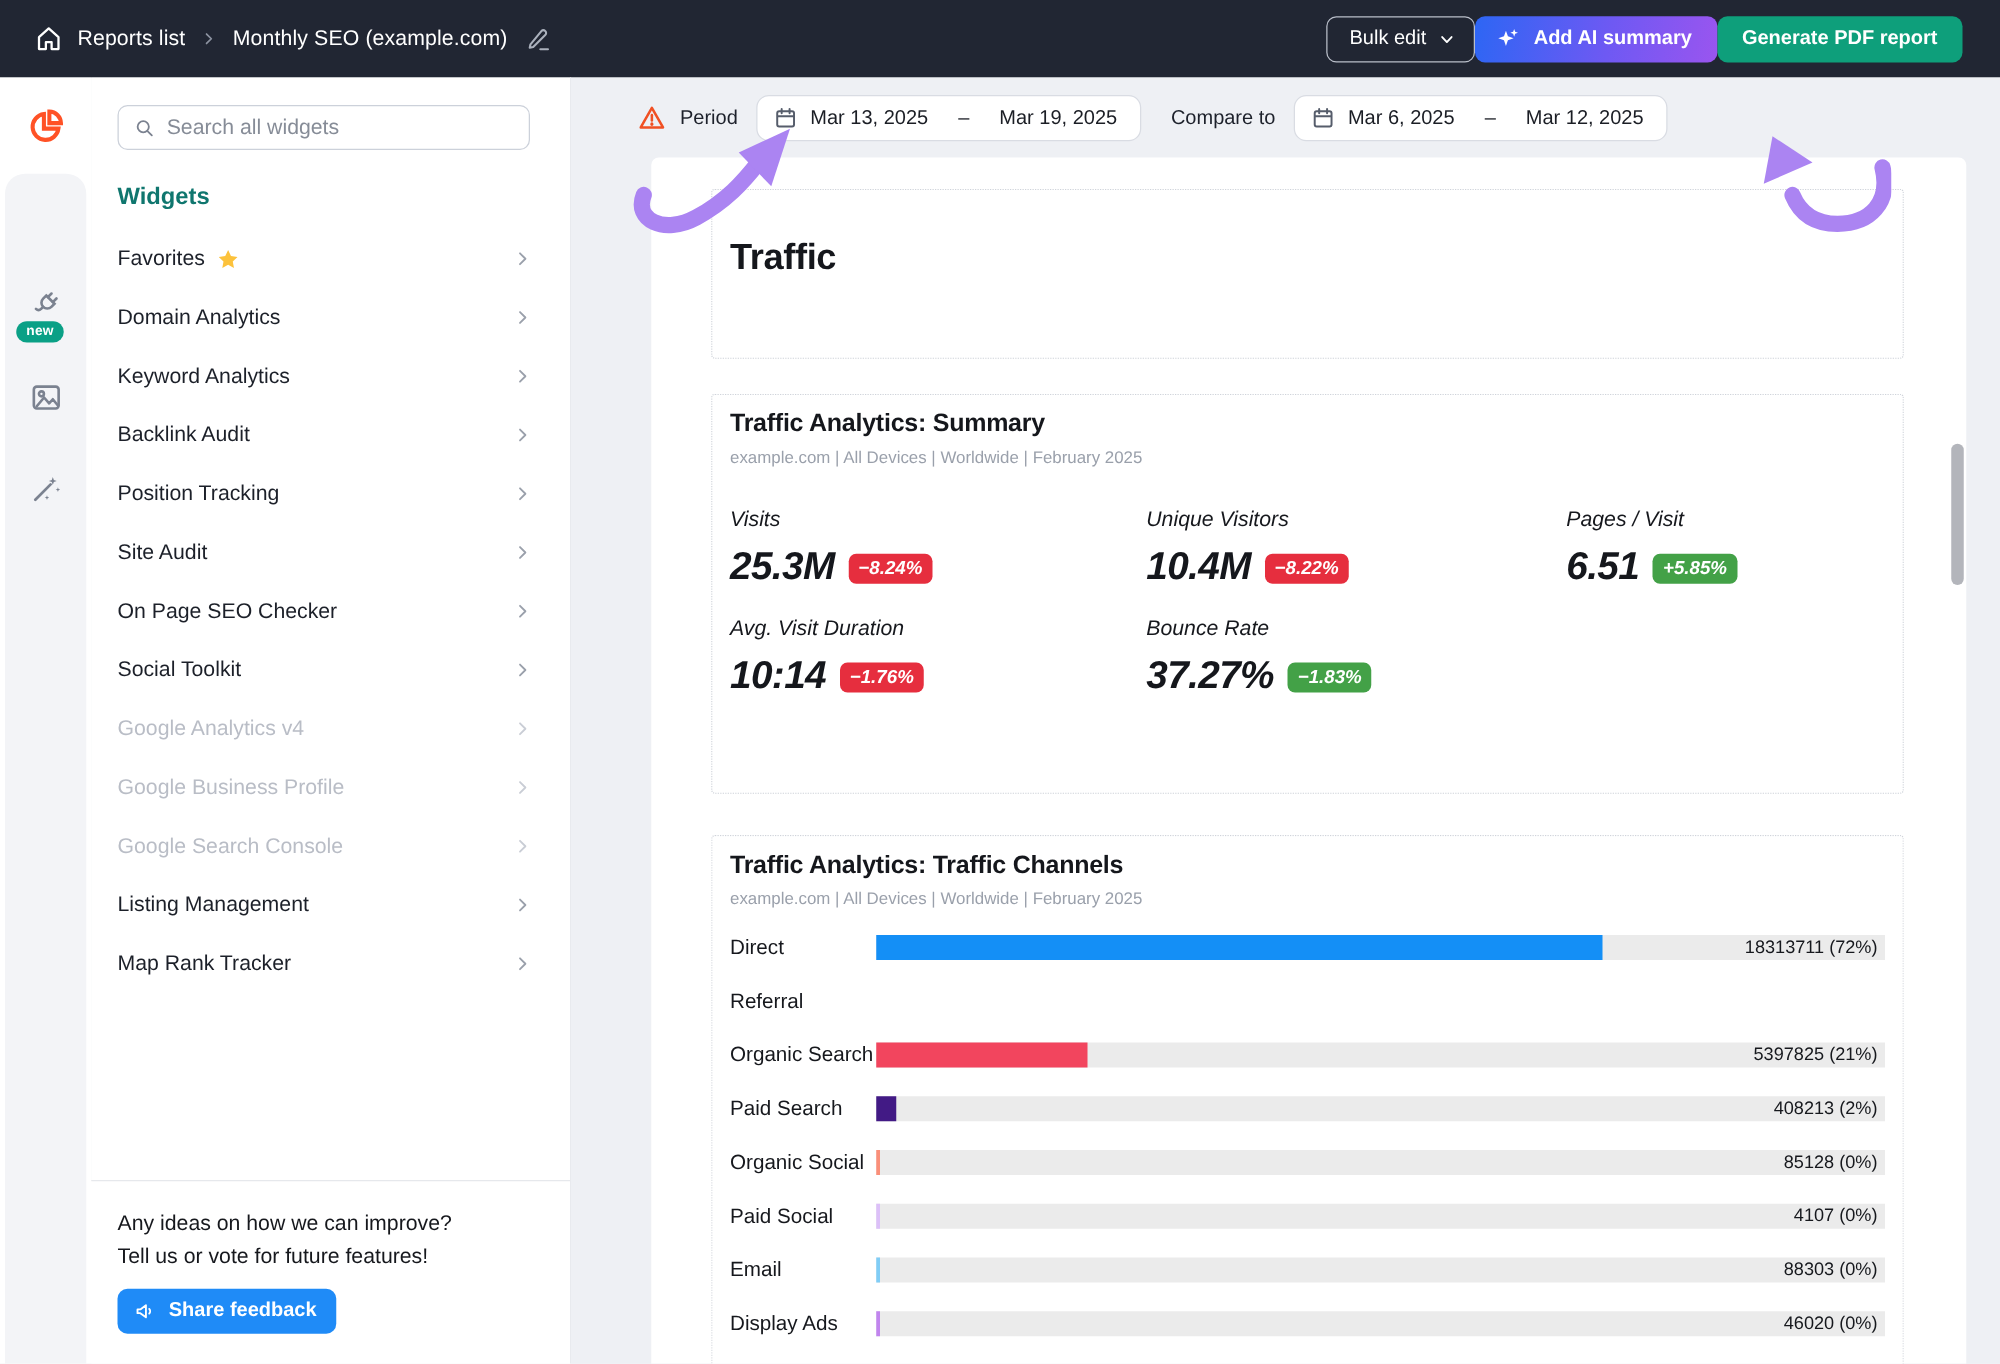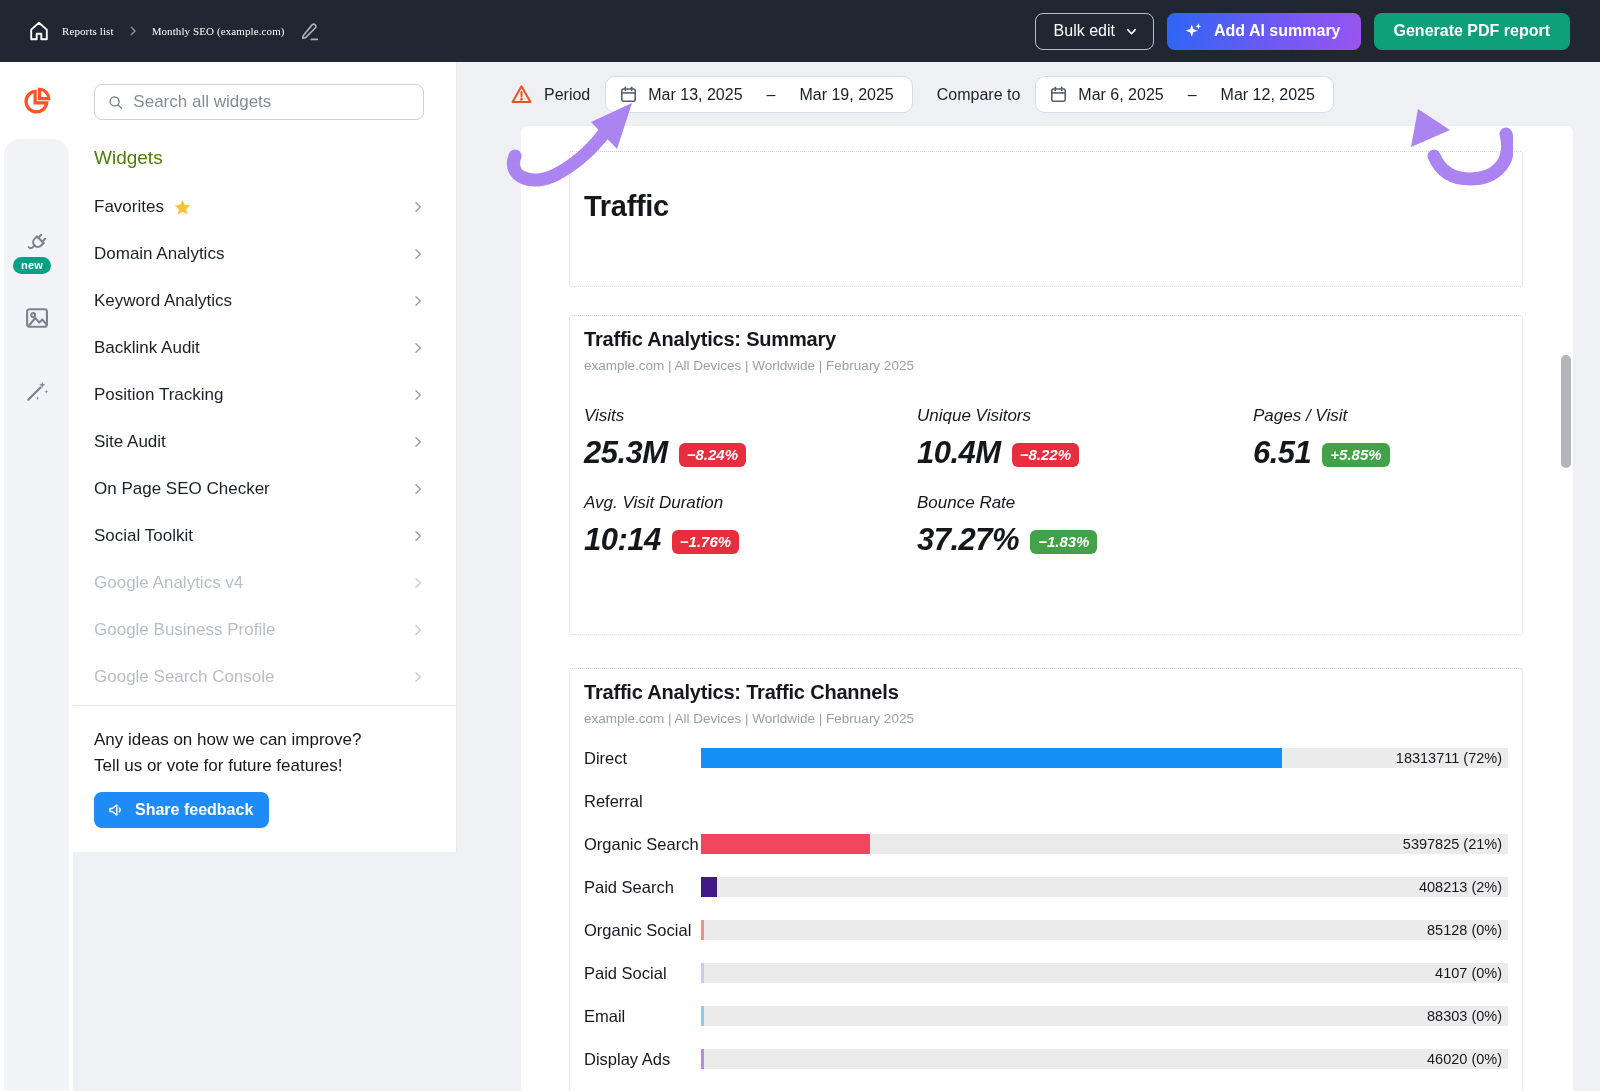--- a/index.html
+++ b/index.html
@@ -4,48 +4,48 @@
 <style>
   * { margin:0; padding:0; box-sizing:border-box; }
   html,body { width:1600px; height:1091px; overflow:hidden; }
   body { font-family:"Liberation Sans", sans-serif; background:#eef0f4; }
   #app { position:relative; width:1600px; height:1091px; overflow:hidden; }
 
   
   .topbar { position:absolute; left:0; top:0; width:1600px; height:62px; background:#212633;
             display:flex; align-items:center; padding:0 30px 0 28px; color:#fff; }
   .crumbs { display:flex; align-items:center; gap:12px; flex:1; min-width:0; }
-  .crumbs .crumb-text { font-size:11px; color:#ffffff; letter-spacing:.1px;font-family:Liberation Serif, serif; }
+  .crumbs .crumb-text { font-size:17px; color:#ffffff; letter-spacing:.1px; }
   .crumb-sep { color:#8c92a0; }
-  .tb-actions { display:flex; align-items:center; gap:13px; }
+  .tb-actions { display:flex; align-items:center; }
   .btn { height:37px; border-radius:8px; border:none; display:flex; align-items:center;
          font-family:inherit; font-size:16px; cursor:pointer; }
   .btn-bulk { background:transparent; border:1.5px solid #b9bec9; color:#fff; padding:0 14px 0 18px; gap:9px; font-weight:500;}
   .btn-ai { background:linear-gradient(100deg,#2d66f4 0%,#6e59f3 55%,#9a55ef 100%); color:#fff; padding:0 20px 0 16px; gap:10px; font-weight:600;}
   .btn-pdf { background:#0e9f7b; color:#fff; padding:0 20px; font-weight:600;}
 
   
   .rail { position:absolute; left:0; top:62px; width:73px; height:1029px; background:#fff; }
   .rail-logo { position:absolute; left:22px; top:24px; width:32px; height:32px; display:flex; cursor:pointer;}
   .rail-panel { position:absolute; left:4px; top:77px; width:65px; height:952px; background:#f3f4f7; border-radius:16px 16px 0 0; }
   .rail-btn { position:absolute; left:50%; transform:translateX(-50%); width:28px; height:28px; cursor:pointer; }
   .rail-btn.plug { top:90px; }
   .rail-btn.img  { top:165px; }
   .rail-btn.wand { top:238px; }
   .new-badge { position:absolute; left:9px; top:118px; background:#0aa086; color:#fff; font-size:11px;
                font-weight:700; padding:2px 8px 3px; border-radius:9px; letter-spacing:.2px; }
 
   
-  .sidebar { position:absolute; left:73px; top:62px; width:384px; height:790px; background:#fff;
+  .sidebar { position:absolute; left:73px; top:62px; width:384px; height:1029px; background:#fff;
              border-right:1px solid #e8eaee; }
   .search-box { position:absolute; left:21px; top:22px; width:330px; height:36px; border:1px solid #ccd1da;
                 border-radius:8px; display:flex; align-items:center; padding:0 12px; gap:9px; background:#fff;}
   .search-box input { border:none; outline:none; font-family:inherit; font-size:17px; color:#1c2029; width:100%; background:transparent;}
   .search-box input::placeholder { color:#868c97; }
-  .sb-heading { position:absolute; left:21px; top:85px; font-size:19px; font-weight:400; color:#4d7c0f; }
+  .sb-heading { position:absolute; left:21px; top:85px; font-size:19px; font-weight:700; color:#0f766e; }
   .menu { position:absolute; left:0; top:121px; width:100%; list-style:none; }
   .menu-item { height:47px; display:flex; align-items:center; padding:0 30px 0 21px; cursor:pointer;justify-content:center; }
   .menu-item .label { font-size:17px; color:#1c2029; }
   .menu-item.disabled .label { color:#b9bdc6; }
   .menu-item.disabled { cursor:default; }
   .menu-item .star { margin-left:9px; margin-top:2px; }
   .menu-item .chev { margin-left:auto; }
   .menu-item.disabled .chev path { stroke:#c9cdd5; }
   .feedback { position:absolute; left:0; bottom:0; width:100%; border-top:1px solid #e6e8ec; background:#fff;
               padding:21px 21px 24px; }

